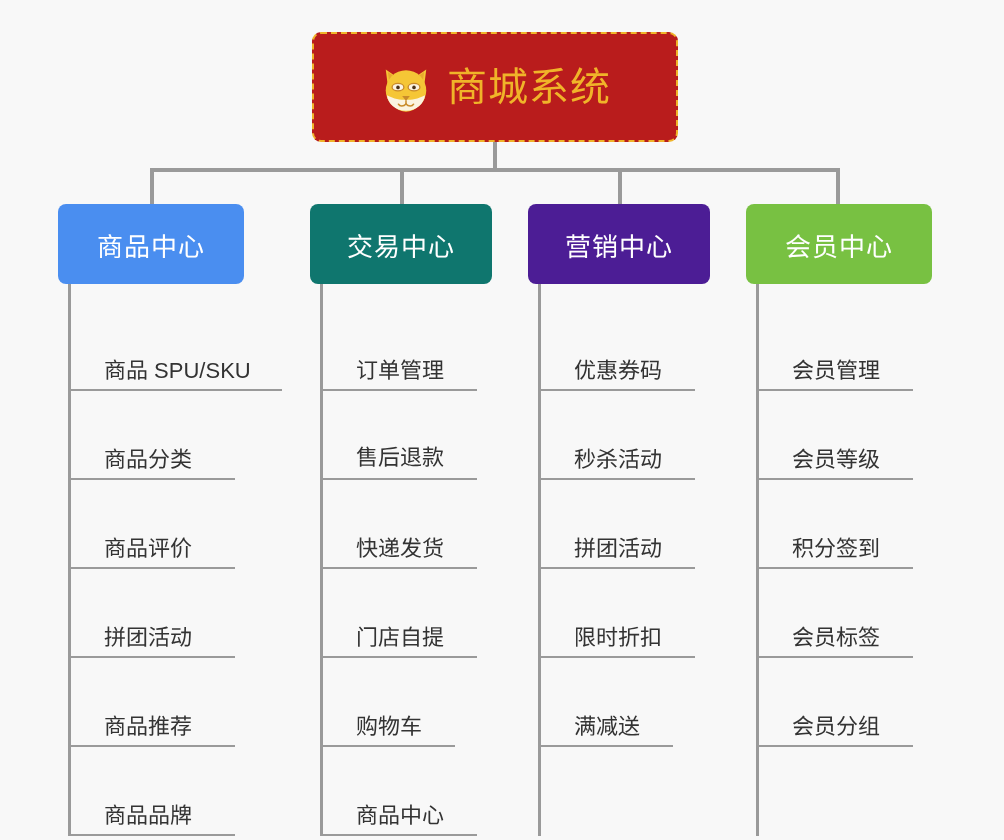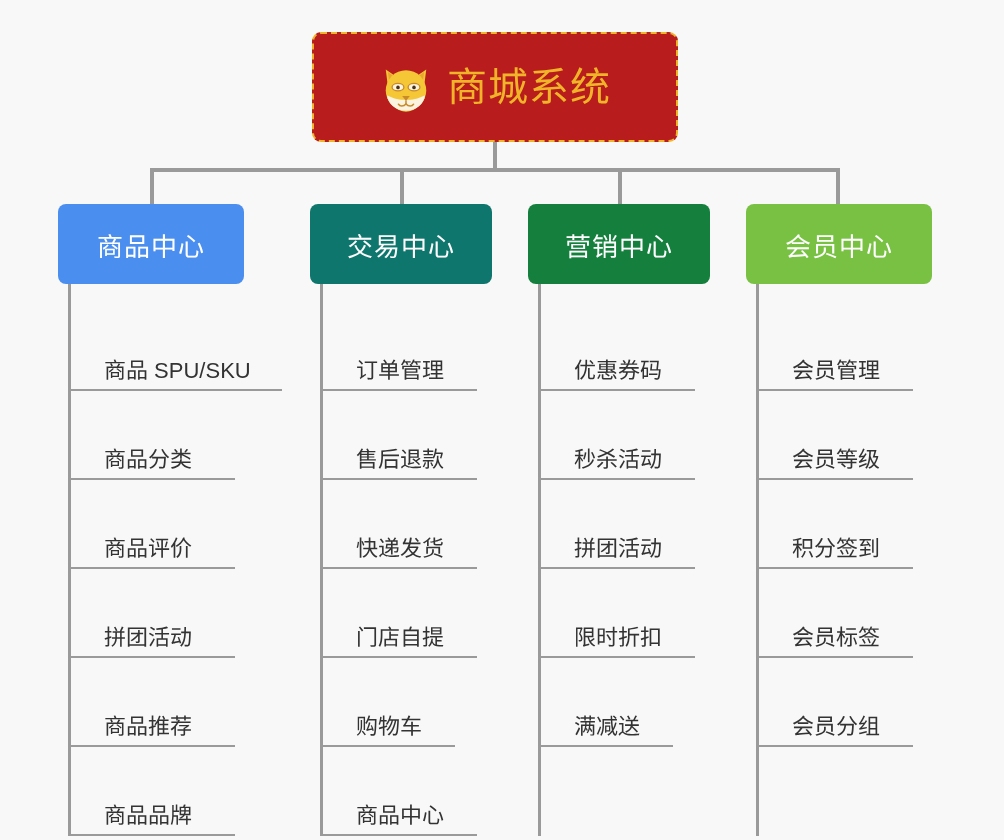--- a/index.html
+++ b/index.html
@@ -194,40 +194,40 @@
 
   <div class="column" style="left:310px; width:182px;">
     <div class="cat-header" style="width: 182px; background: #0f766e;">
       <span>交易中心</span>
     </div>
     <div class="leaf-list">
       <div class="leaf-spine" style="height: 552px; background: rgb(154, 154, 154);"></div>
       <div class="leaf-item" style="width: 157px; border-bottom-color: rgb(154, 154, 154);">
         <span class="leaf-label" style="color: rgb(51, 51, 51);">订单管理</span>
       </div>
-      <div class="leaf-item" style="width: 157px; border-bottom-color: rgb(154, 154, 154);">
+      <div class="leaf-item" style="width: 157px; border-bottom-color: rgb(154, 154, 154); font-family: Liberation Mono, monospace;">
         <span class="leaf-label" style="color: rgb(51, 51, 51);">售后退款</span>
       </div>
       <div class="leaf-item" style="width: 157px; border-bottom-color: rgb(154, 154, 154);">
         <span class="leaf-label" style="color: rgb(51, 51, 51);">快递发货</span>
       </div>
       <div class="leaf-item" style="width: 157px; border-bottom-color: rgb(154, 154, 154);">
         <span class="leaf-label" style="color: rgb(51, 51, 51);">门店自提</span>
       </div>
       <div class="leaf-item" style="width: 135px; border-bottom-color: rgb(154, 154, 154);">
         <span class="leaf-label" style="color: rgb(51, 51, 51);">购物车</span>
       </div>
       <div class="leaf-item" style="width: 157px; border-bottom-color: rgb(154, 154, 154);">
         <span class="leaf-label" style="color: rgb(51, 51, 51);">商品中心</span>
       </div>
     </div>
   </div>
 
   <div class="column" style="left:528px; width:182px;">
-    <div class="cat-header" style="width: 182px; background: #15803d; text-align: right;">
+    <div class="cat-header" style="width: 182px; background: #4c1d95; text-align: right;">
       <span>营销中心</span>
     </div>
     <div class="leaf-list">
       <div class="leaf-spine" style="height: 552px; background: rgb(154, 154, 154);"></div>
       <div class="leaf-item" style="width: 157px; border-bottom-color: rgb(154, 154, 154);">
         <span class="leaf-label" style="color: rgb(51, 51, 51);">优惠券码</span>
       </div>
       <div class="leaf-item" style="width: 157px; border-bottom-color: rgb(154, 154, 154);">
         <span class="leaf-label" style="color: rgb(51, 51, 51);">秒杀活动</span>
       </div>

